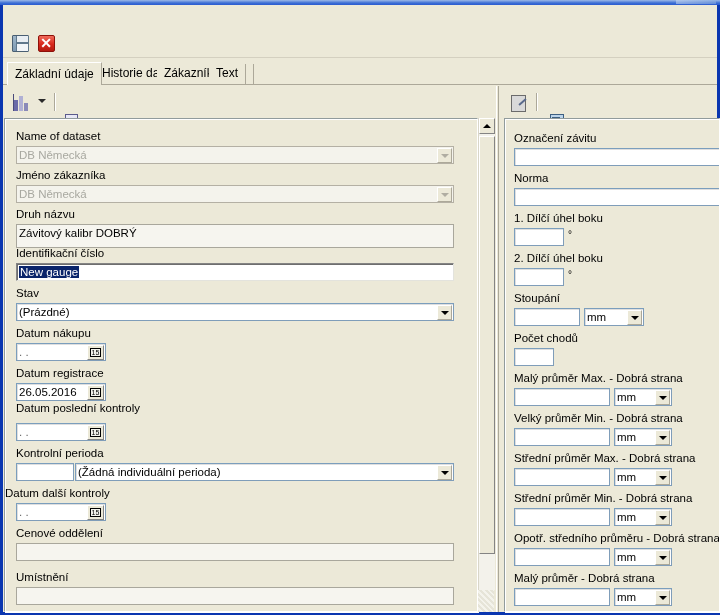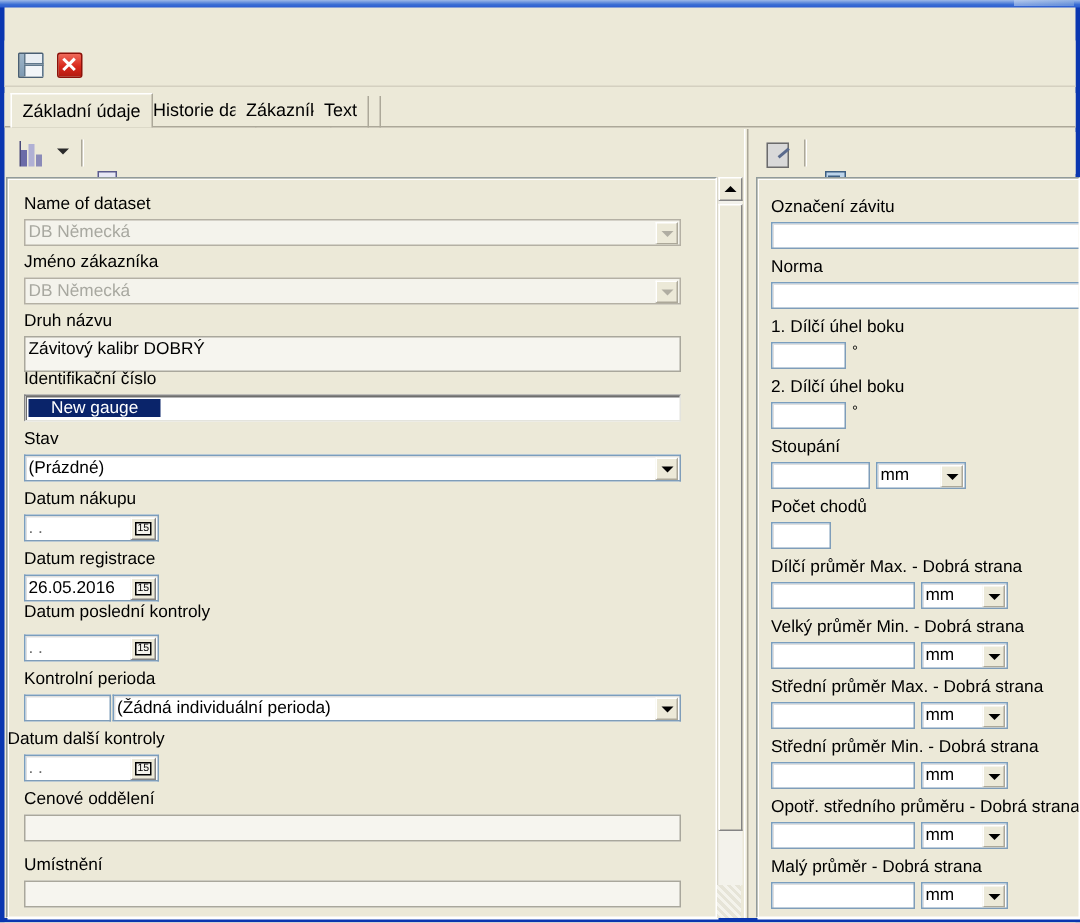--- a/index.html
+++ b/index.html
@@ -267,21 +267,21 @@
     color: #a8a8a0;
     border: 1px solid #b4b0a4;
     box-shadow: none;
   }
   .fld.flat {
     background: #f6f5ef;
     border: 1px solid #a9a79c;
     box-shadow: none;
   }
   .sel {
-    background: #0a246a; color: #fff; padding: 0 15px;
+    background: #0a246a; color: #fff; padding: 0 1px;
   }
 
   
   .cbo-arrow {
     position: absolute; top: 1px; right: 1px;
     width: 15px; height: 15px;
     background: #ece9d8;
     border: 1px solid #ece9d8;
     border-top-color: #fff; border-left-color: #fff;
     border-right-color: #aca899; border-bottom-color: #aca899;
@@ -531,21 +531,21 @@
       <div class="fld" style="left:79px; top:189px; width:60px; height:18px;">
         <span>mm</span>
         <span class="cbo-arrow"></span>
       </div>
 
       <div class="lbl" style="left:9px; top:213px;">Počet chodů</div>
       <div class="fld" style="left:9px; top:229px; width:40px; height:18px;">
         <span></span>
       </div>
 
-      <div class="lbl" style="left:9px; top:253px;">Dílčí průměr Max. - Dobrá strana</div>
+      <div class="lbl" style="left:9px; top:253px;">Malý průměr Max. - Dobrá strana</div>
       <div class="fld" style="left:9px; top:269px; width:96px; height:18px;">
         <span></span>
       </div>
       <div class="fld" style="left:109px; top:269px; width:58px; height:18px;">
         <span>mm</span>
         <span class="cbo-arrow"></span>
       </div>
 
       <div class="lbl" style="left:9px; top:293px;">Velký průměr Min. - Dobrá strana</div>
       <div class="fld" style="left:9px; top:309px; width:96px; height:18px;">

